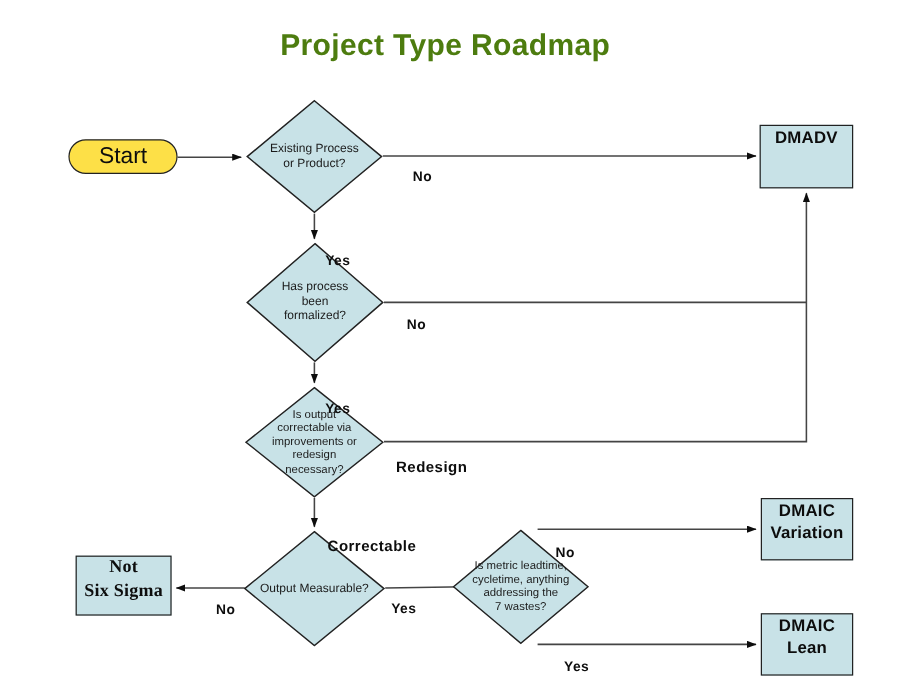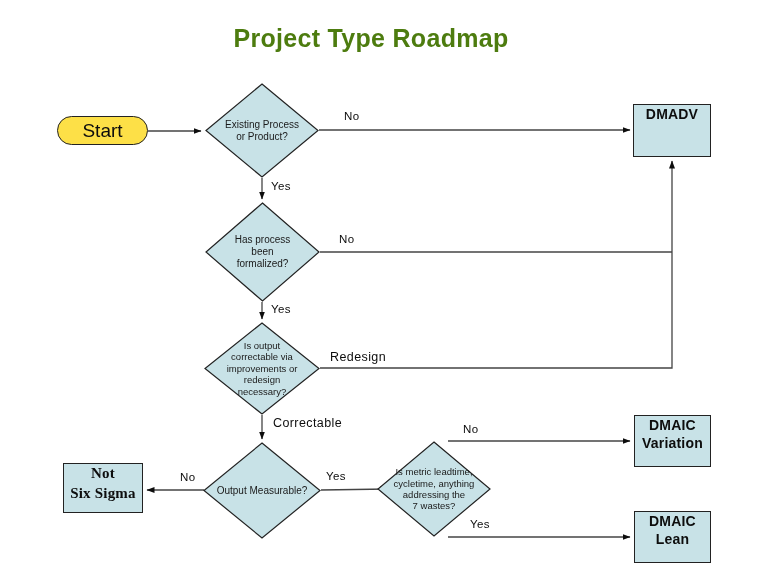--- a/index.html
+++ b/index.html
@@ -38,22 +38,22 @@
   .diamond{background:transparent;}
   .diamond svg{position:absolute;left:0;top:0;}
   .diamond polygon{fill:#c8e2e7;stroke:#222;stroke-width:1.2;}
   .dtext{
     position:absolute;left:0;top:0;right:0;bottom:0;
     display:flex;align-items:center;justify-content:center;text-align:center;
     font-size:10px;line-height:1.2;color:#1a1a1a;white-space:pre-line;
   }
   
   .elabel{
-    position:absolute;font-size:11.5px;font-weight:400;color:#0d0d0d;
-    letter-spacing:0.4px;white-space:nowrap;
+    position:absolute;font-size:11.5px;font-weight:700;color:#0d0d0d;
+    letter-spacing:0.4px;white-space:nowrap;margin-top:32px;
   }
 </style>
 </head>
 <body>
 
 <div class="canvas">
 
 
   <h1 class="title">Project Type Roadmap</h1>
 

